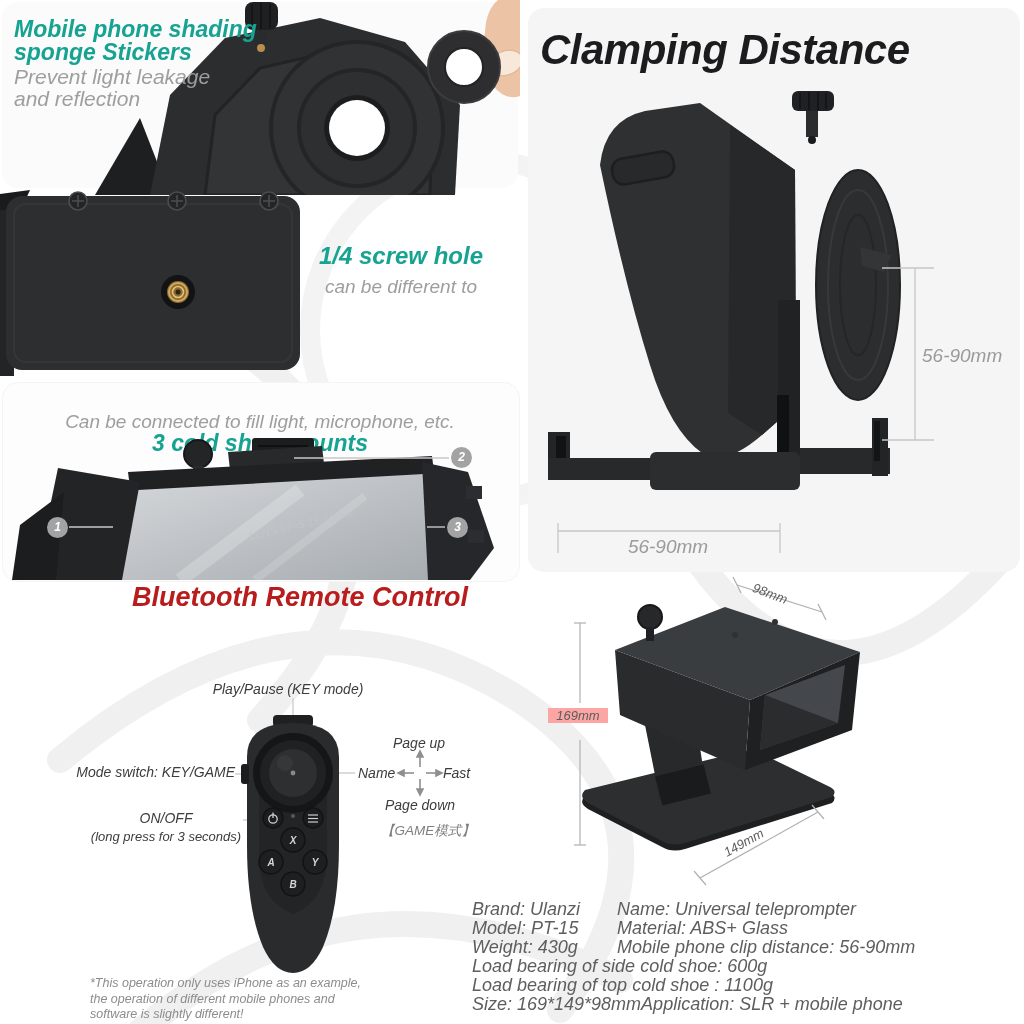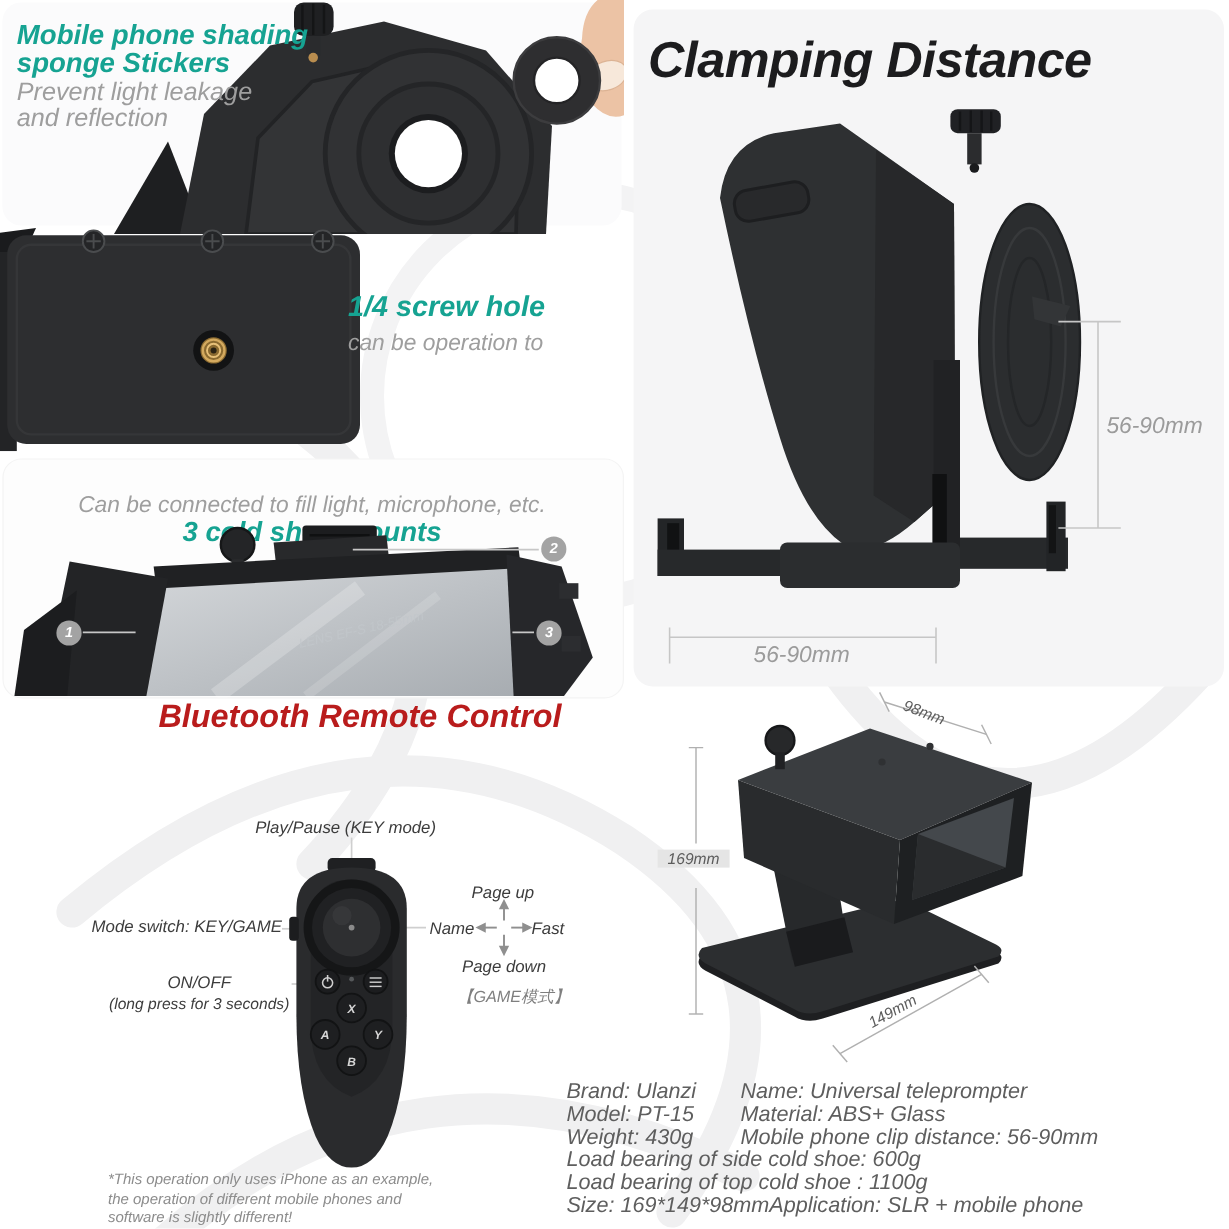--- a/index.html
+++ b/index.html
@@ -101,23 +101,23 @@
     </g>
     <g>
       <circle cx="178" cy="102" r="17" fill="#121314"></circle>
       <circle cx="178" cy="102" r="11" fill="#8a6a30"></circle>
       <circle cx="178" cy="102" r="9" fill="none" stroke="#d3a95e" stroke-width="2"></circle>
       <circle cx="178" cy="102" r="5.5" fill="none" stroke="#e7c078" stroke-width="1.6"></circle>
       <circle cx="178" cy="102" r="2.5" fill="#2b2313"></circle>
     </g>
   </svg>
 
-  <div class="abs" style="left:290px;top:243px;width:222px;text-align:left;">
+  <div class="abs" style="left:290px;top:243px;width:222px;text-align:center;">
     <div class="teal-title" style="font-size:24px;line-height:26px;">1/4 screw hole</div>
-    <div class="gray-desc" style="font-size:19px;line-height:20px;margin-top:8px;">can be operation to</div>
+    <div class="gray-desc" style="font-size:19px;line-height:20px;margin-top:8px;">can be different to</div>
   </div>
 
   <div class="card" style="left:2px;top:382px;width:516px;height:198px;background:#fdfdfd;border:1px solid #f4f4f4;"></div>
 
   <div class="abs teal-title" style="left:0;top:386px;width:520px;text-align:center;font-size:23px;margin-top:44px;">3 cold shoe mounts</div>
   <div class="abs gray-desc" style="left:0;top:411px;width:520px;text-align:center;font-size:19px;">Can be connected to fill light, microphone, etc.</div>
 
   <svg style="left:0;top:430px" width="520" height="152" viewBox="0 0 520 152">
     <defs>
       <linearGradient id="mirrorGrad" x1="0" y1="0" x2="1" y2="1">
@@ -322,21 +322,21 @@
       <line x1="60" y1="165" x2="60" y2="270"></line>
       <line x1="54" y1="48" x2="66" y2="48"></line>
       <line x1="54" y1="270" x2="66" y2="270"></line>
       <line x1="180" y1="303" x2="298" y2="237"></line>
       <line x1="174" y1="296" x2="186" y2="310"></line>
       <line x1="292" y1="230" x2="304" y2="244"></line>
     </g>
   </svg>
 
   <div class="dim" style="left:752px;top:586px;transform:rotate(21deg);">98mm</div>
-  <div class="dim" style="left:548px;top:708px;width:60px;text-align:center;background:#e5e5e5;">169mm</div>
+  <div class="dim" style="left:548px;top:708px;width:60px;text-align:center;background:#fca5a5;">169mm</div>
   <div class="dim" style="left:722px;top:835px;transform:rotate(-29deg);">149mm</div>
 
   <div class="abs" style="left:472px;top:900px;">
     <div class="spec-row">
       <span class="spec-left">Brand: Ulanzi</span><span>Name: Universal teleprompter</span>
     </div>
     <div class="spec-row">
       <span class="spec-left">Model: PT-15</span><span>Material: ABS+ Glass</span>
     </div>
     <div class="spec-row">

